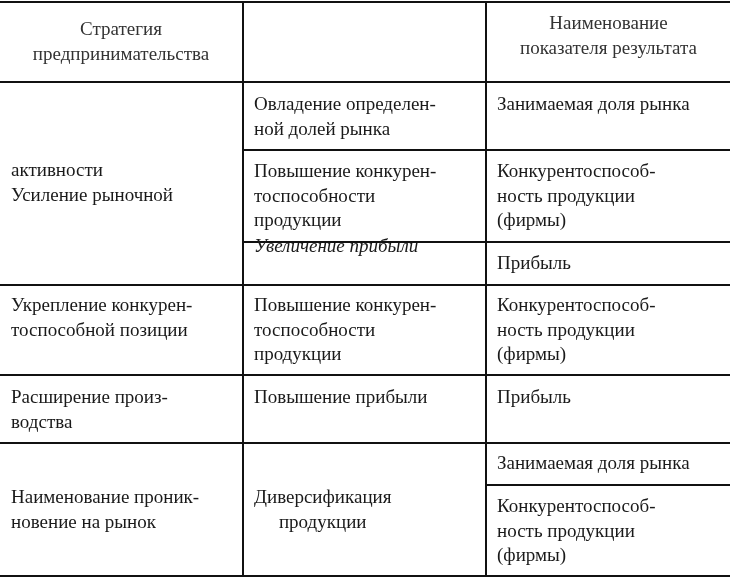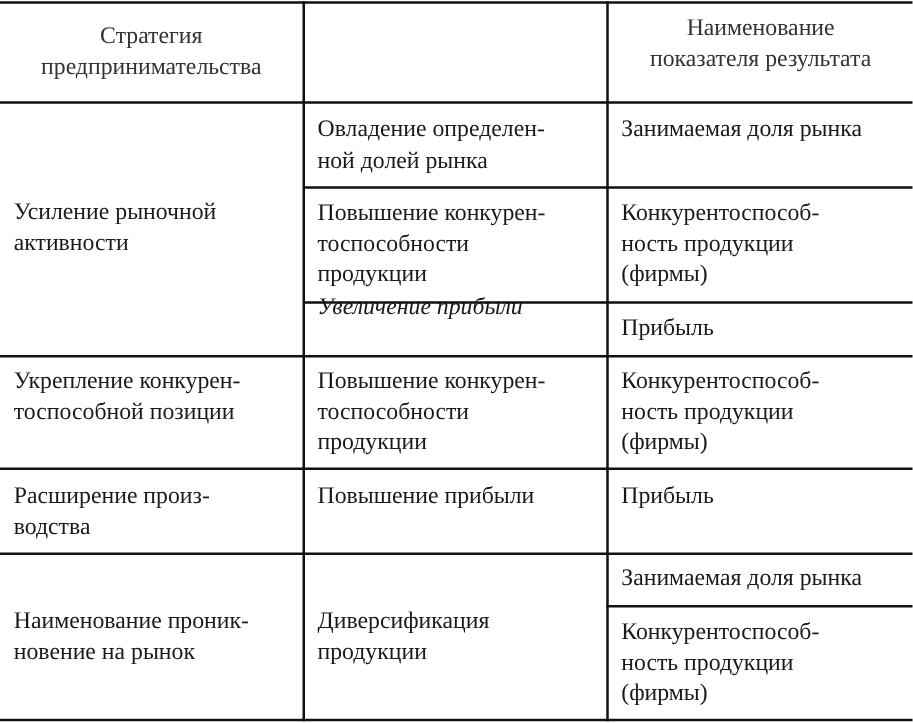--- a/index.html
+++ b/index.html
@@ -33,22 +33,22 @@
   <div class="cell hdr" style="left:0; top:17px; width:242px;">
     <span class="line">Стратегия</span>
     <span class="line">предпринимательства</span>
   </div>
   <div class="cell hdr" style="left:487px; top:11px; width:243px;">
     <span class="line">Наименование</span>
     <span class="line">показателя результата</span>
   </div>
 
   <div class="cell" style="left:11px; top:158px;">
+    <span class="line">активности</span>
     <span class="line">Усиление рыночной</span>
-    <span class="line">активности</span>
   </div>
   <div class="cell" style="left:254px; top:92px;">
     <span class="line">Овладение определен-</span>
     <span class="line">ной долей рынка</span>
   </div>
   <div class="cell" style="left:497px; top:92px;">
     <span class="line">Занимаемая доля рынка</span>
   </div>
   <div class="cell" style="left:254px; top:159px;">
     <span class="line">Повышение конкурен-</span>
@@ -90,21 +90,21 @@
     <span class="line">Повышение прибыли</span>
   </div>
   <div class="cell" style="left:497px; top:385px;">
     <span class="line">Прибыль</span>
   </div>
 
   <div class="cell" style="left:11px; top:485px;">
     <span class="line">Наименование проник-</span>
     <span class="line">новение на рынок</span>
   </div>
-  <div class="cell" style="left:254px; top:485px;">
+  <div class="cell" style="left:254px; top:485px;text-align:center;">
     <span class="line">Диверсификация</span>
     <span class="line">продукции</span>
   </div>
   <div class="cell" style="left:497px; top:451px;">
     <span class="line">Занимаемая доля рынка</span>
   </div>
   <div class="cell" style="left:497px; top:494px;">
     <span class="line">Конкурентоспособ-</span>
     <span class="line">ность продукции</span>
     <span class="line">(фирмы)</span>

